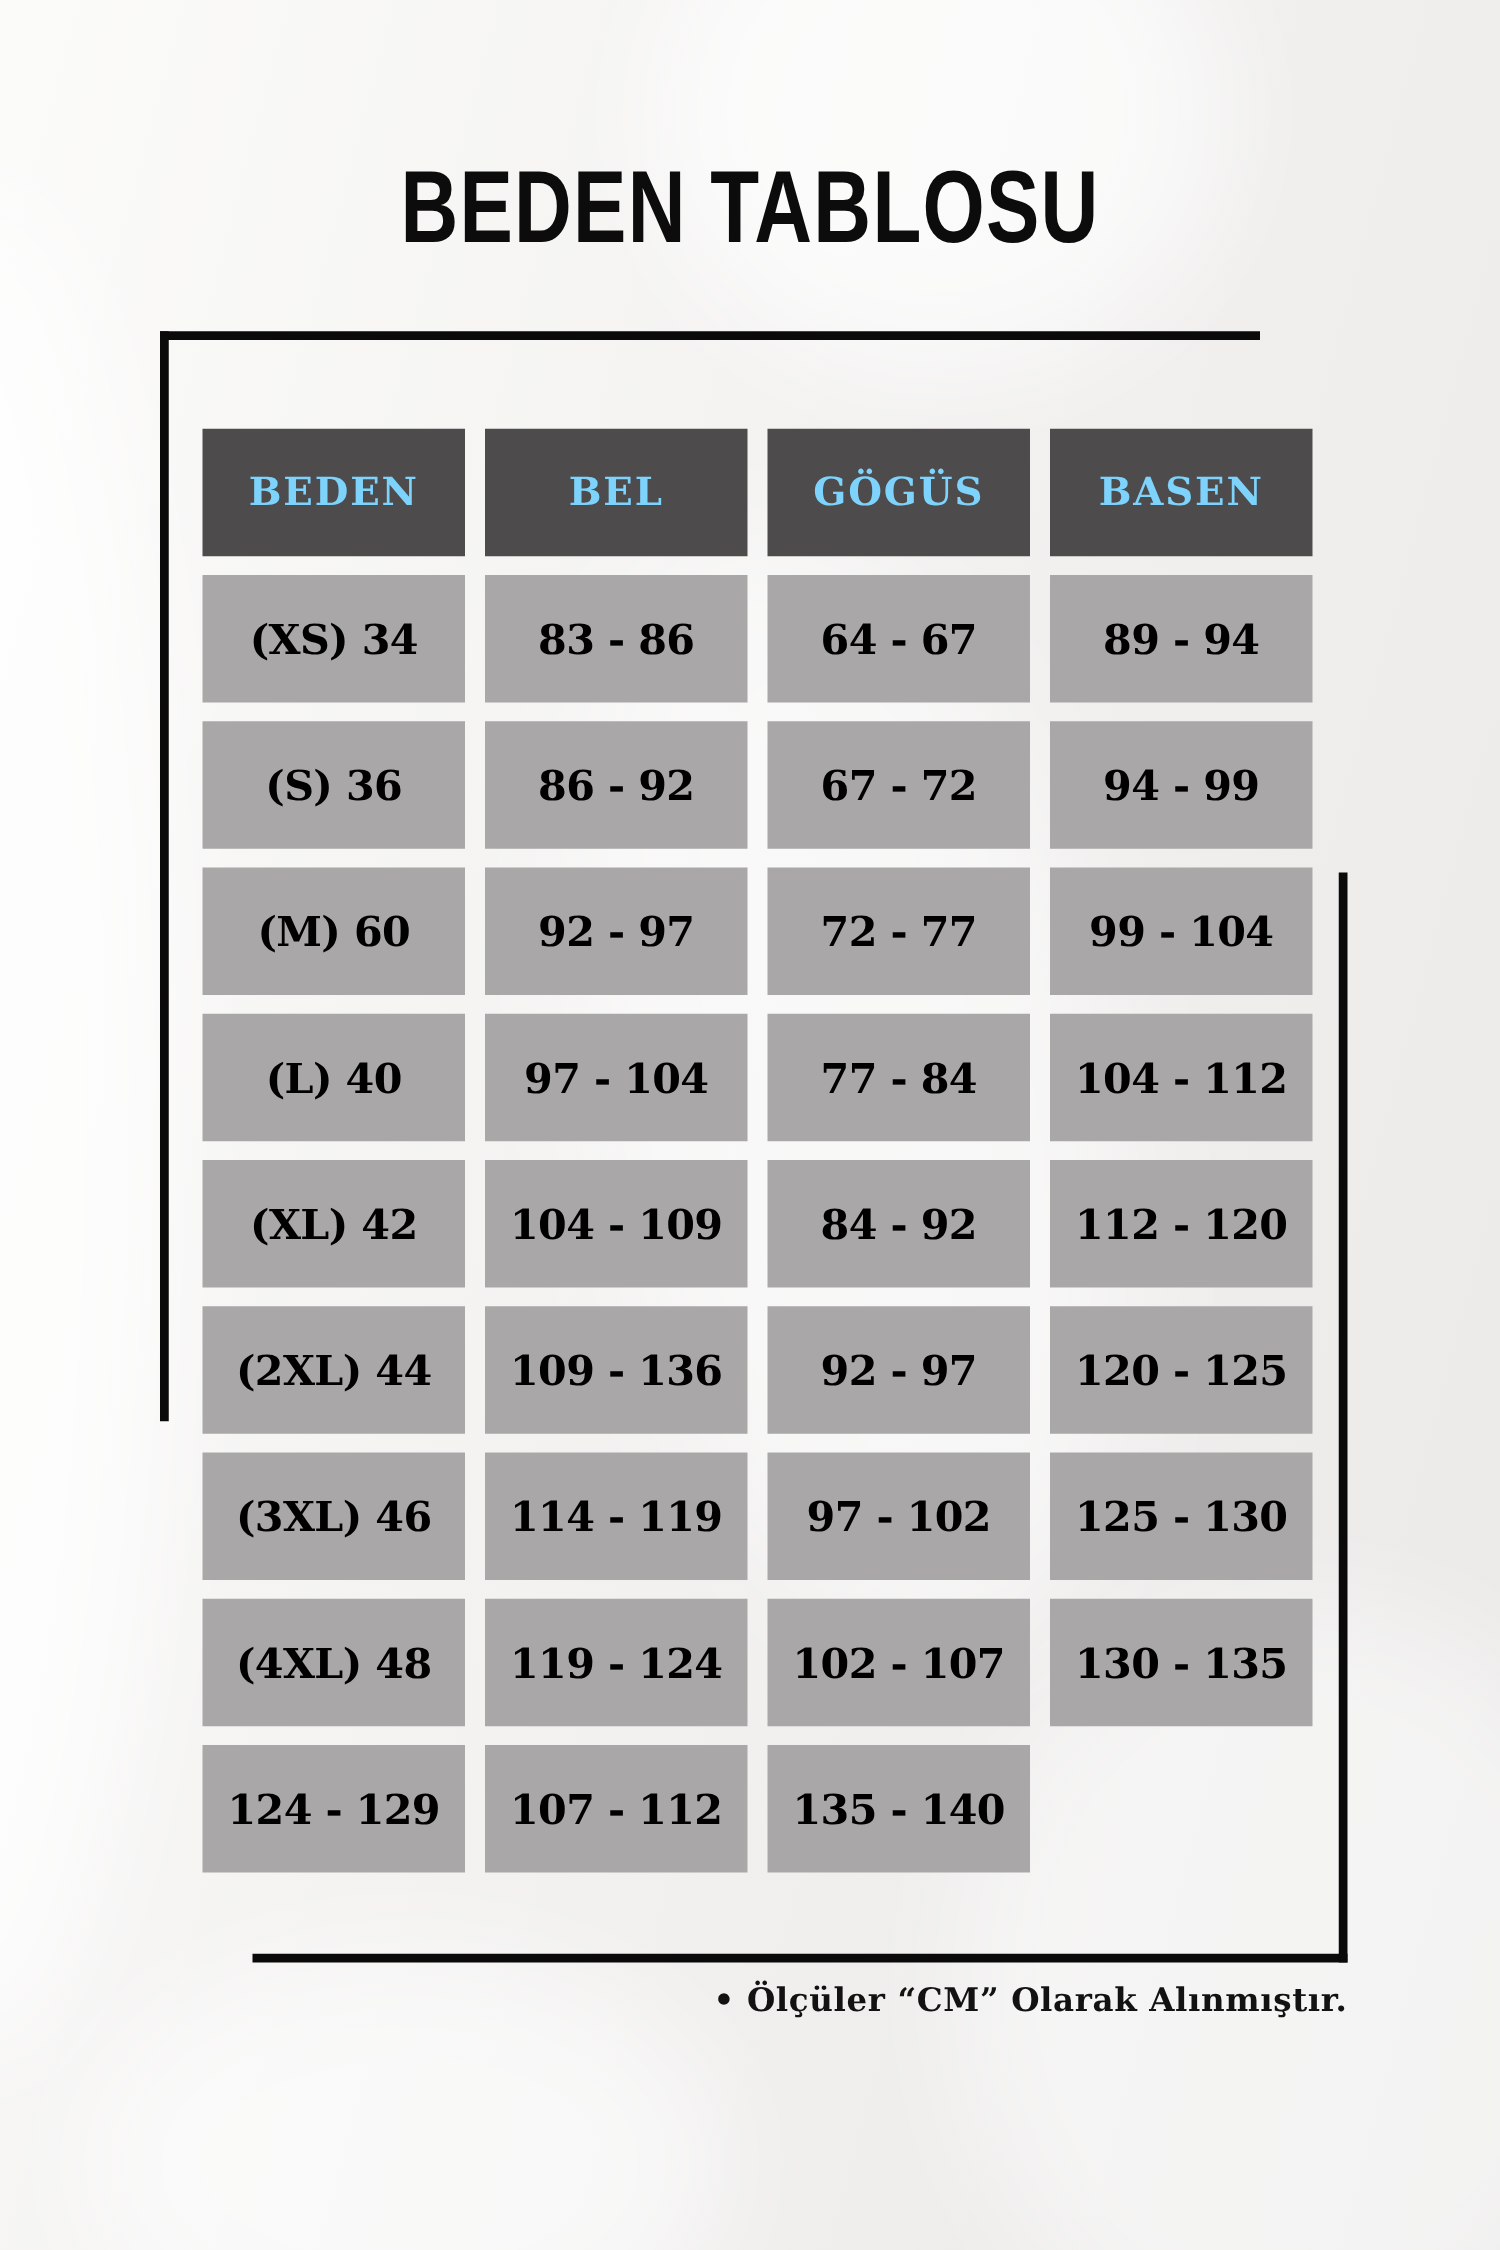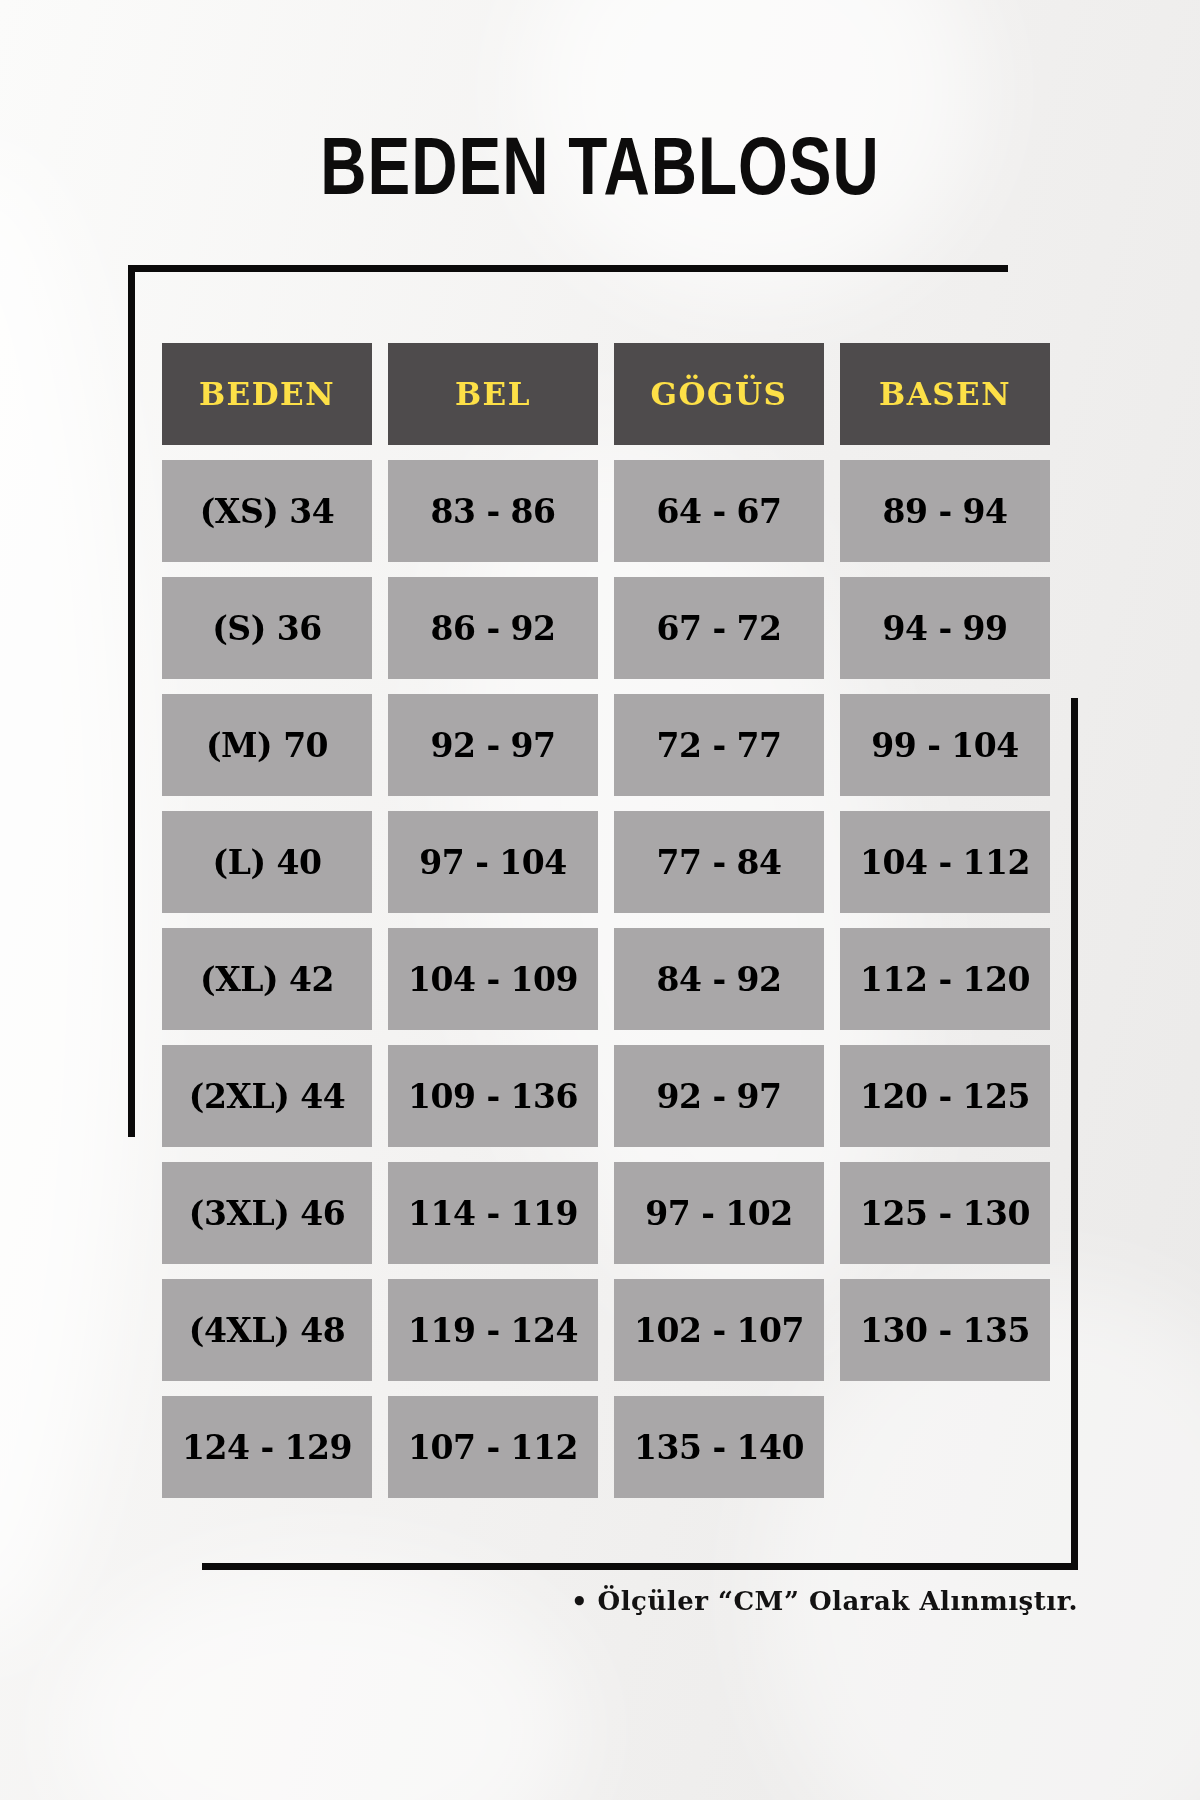--- a/index.html
+++ b/index.html
@@ -61,21 +61,21 @@
   .cell {
     display: flex;
     align-items: center;
     justify-content: center;
     text-align: center;
     font-weight: 700;
     white-space: nowrap;
   }
   .header-cell {
     background: #4e4b4c;
-    color: #fde047;
+    color: #7dd3fc;
     font-size: 31px;
     letter-spacing: 1.5px;
   }
   .data-cell {
     background: #a9a7a8;
     color: #000000;
     font-size: 33px;
     letter-spacing: -0.5px;
   }
 
@@ -114,21 +114,21 @@
       <div class="cell header-cell">GÖGÜS</div>
       <div class="cell header-cell">BASEN</div>
       <div class="cell data-cell">(XS) 34</div>
       <div class="cell data-cell">83 - 86</div>
       <div class="cell data-cell">64 - 67</div>
       <div class="cell data-cell">89 - 94</div>
       <div class="cell data-cell">(S) 36</div>
       <div class="cell data-cell">86 - 92</div>
       <div class="cell data-cell">67 - 72</div>
       <div class="cell data-cell">94 - 99</div>
-      <div class="cell data-cell">(M) 70</div>
+      <div class="cell data-cell">(M) 60</div>
       <div class="cell data-cell">92 - 97</div>
       <div class="cell data-cell">72 - 77</div>
       <div class="cell data-cell">99 - 104</div>
       <div class="cell data-cell">(L) 40</div>
       <div class="cell data-cell">97 - 104</div>
       <div class="cell data-cell">77 - 84</div>
       <div class="cell data-cell">104 - 112</div>
       <div class="cell data-cell">(XL) 42</div>
       <div class="cell data-cell">104 - 109</div>
       <div class="cell data-cell">84 - 92</div>

